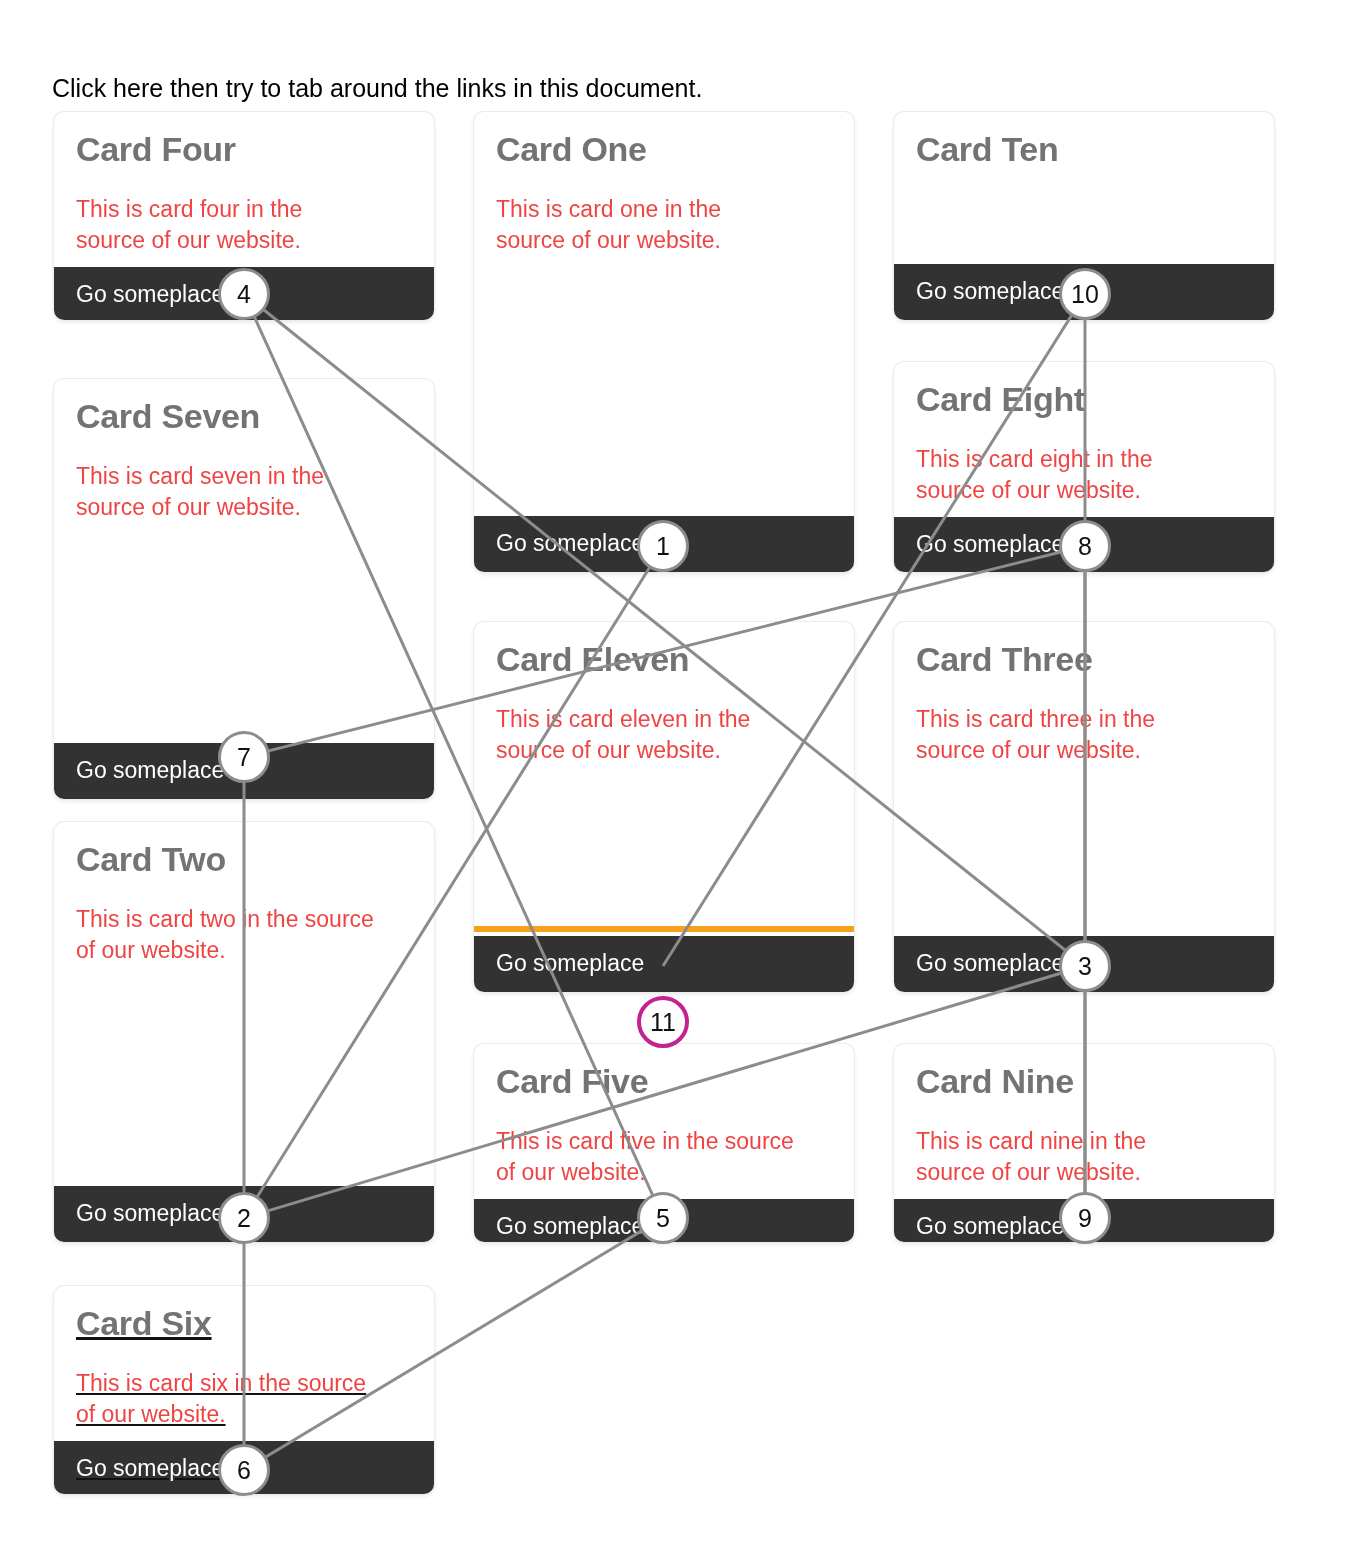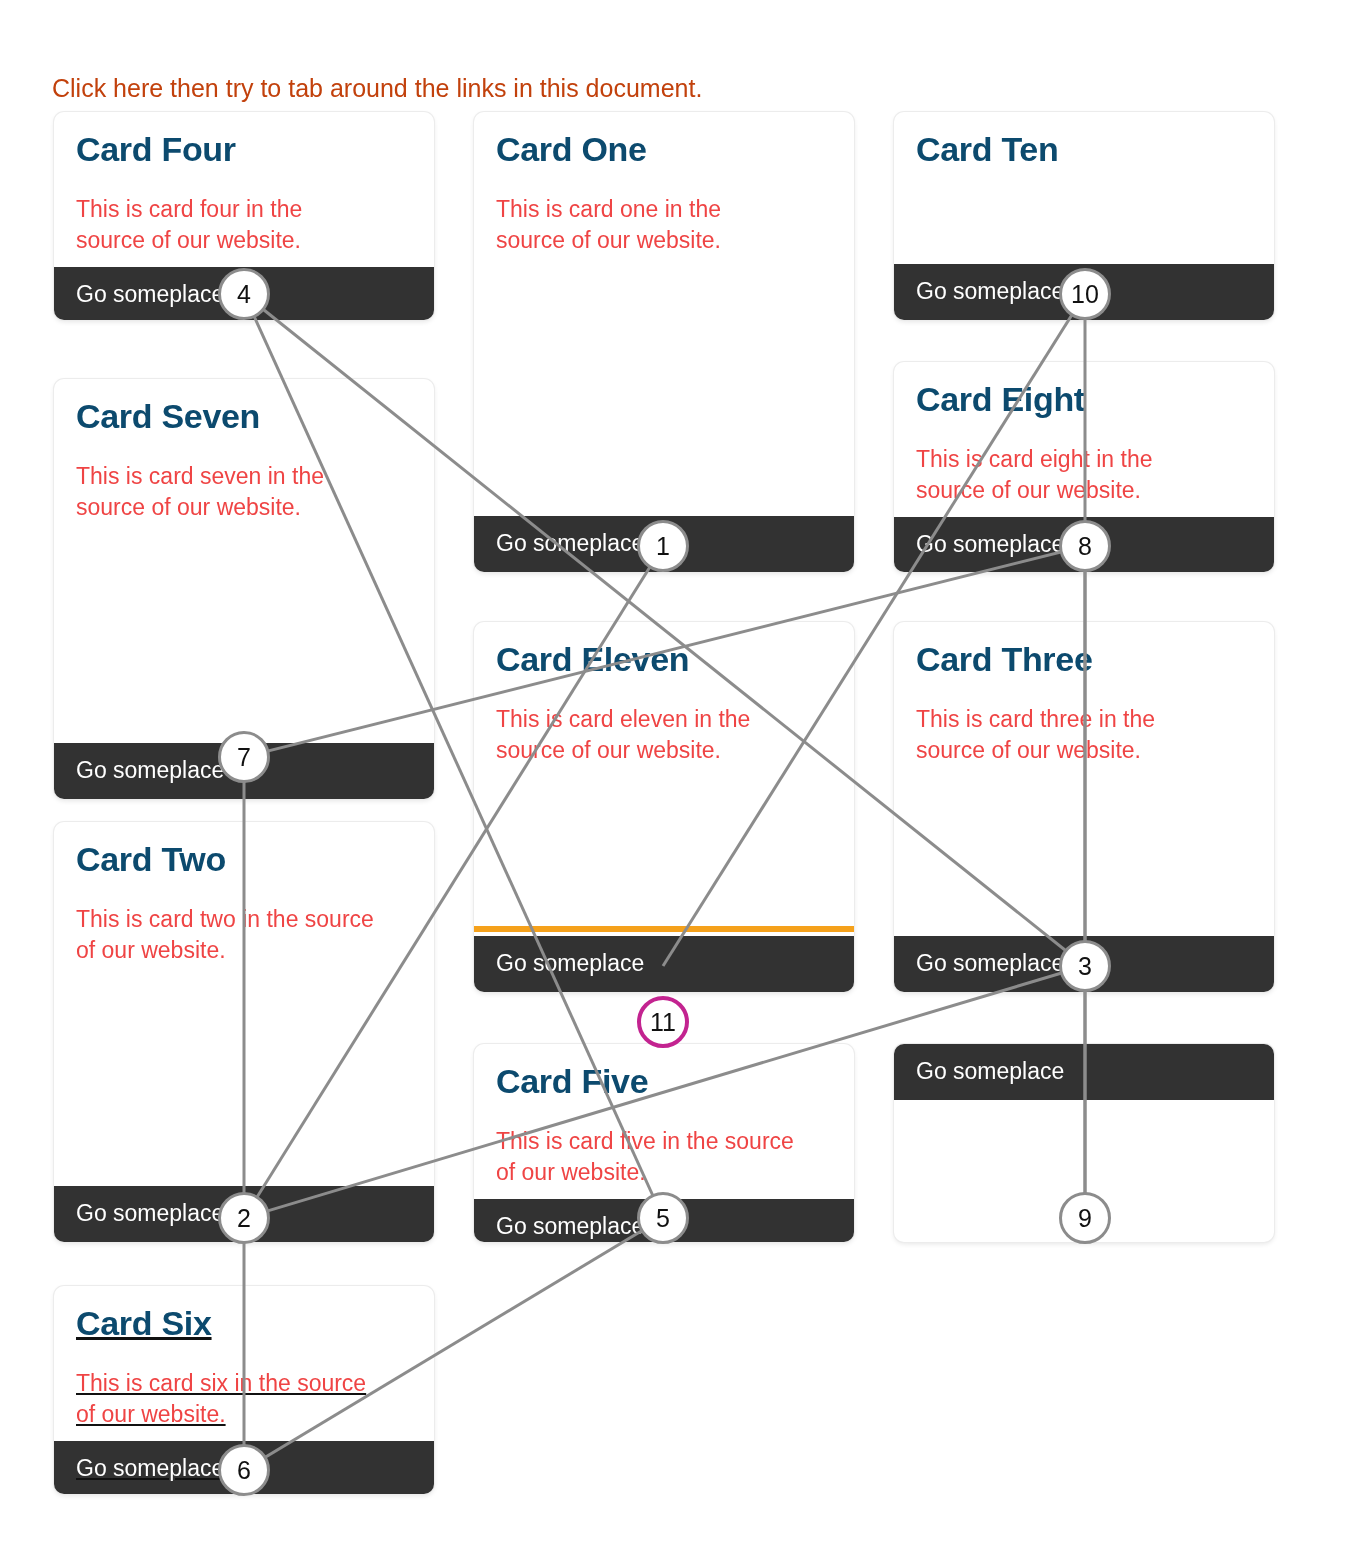--- a/index.html
+++ b/index.html
@@ -12,21 +12,21 @@
     overflow:hidden;
     position:relative;
   }
   #stage{position:relative;width:1347px;height:1548px;}
 
   .intro{
     position:absolute;
     left:52px; top:48px;
     font-size:25px;
     line-height:1.2;
-    color:#c2410c;
+    color:#000000;
     white-space:nowrap;
   }
 
   
   .card{
     position:absolute;
     background:#ffffff;
     border-radius:10px;
     box-sizing:border-box;
     box-shadow:0 0 0 1px #ececec, 0 2px 5px rgba(0,0,0,.10);
@@ -37,21 +37,21 @@
   .card-body{
     padding:20px 22px 10px 22px;
     flex:1 1 auto;
   }
   .card-title{
     font-size:34px;
     font-weight:bold;
     letter-spacing:-0.3px;
     margin:0 0 26px 0;
     line-height:1.05;
-    color:#0c4a6e;
+    color:#737373;
   }
   .card-text{
     font-size:23px;
     line-height:1.38;
     margin:0;
     color:#ef4444;
     max-width:300px;
   }
   .card-link{
     display:block;
@@ -180,20 +180,24 @@
 
   <div class="card" style="left:894px; top:622px;  width:380px; height:370px;">
     <div class="card-body">
       <h2 class="card-title">Card Three</h2>
       <p class="card-text">This is card three in the source of our website.</p>
     </div>
     <a href="#" class="card-link">Go someplace</a>
   </div>
 
   <div class="card" style="left:894px; top:1044px; width:380px; height:198px;">
+    <div class="card-body">
+      <h2 class="card-title">Card Nine</h2>
+      <p class="card-text">This is card nine in the source of our website.</p>
+    </div>
     <a href="#" class="card-link">Go someplace</a>
   </div>
 
   <svg id="lines" viewBox="0 0 1347 1548" width="1347" height="1548" aria-hidden="true">
       <line x1="663" y1="546" x2="244" y2="1218" stroke="#8c8c8c" stroke-width="3"></line>
       <line x1="244" y1="1218" x2="1085" y2="966" stroke="#8c8c8c" stroke-width="3"></line>
       <line x1="1085" y1="966" x2="244" y2="294" stroke="#8c8c8c" stroke-width="3"></line>
       <line x1="244" y1="294" x2="663" y2="1218" stroke="#8c8c8c" stroke-width="3"></line>
       <line x1="663" y1="1218" x2="244" y2="1470" stroke="#8c8c8c" stroke-width="3"></line>
       <line x1="244" y1="1470" x2="244" y2="757" stroke="#8c8c8c" stroke-width="3"></line>

